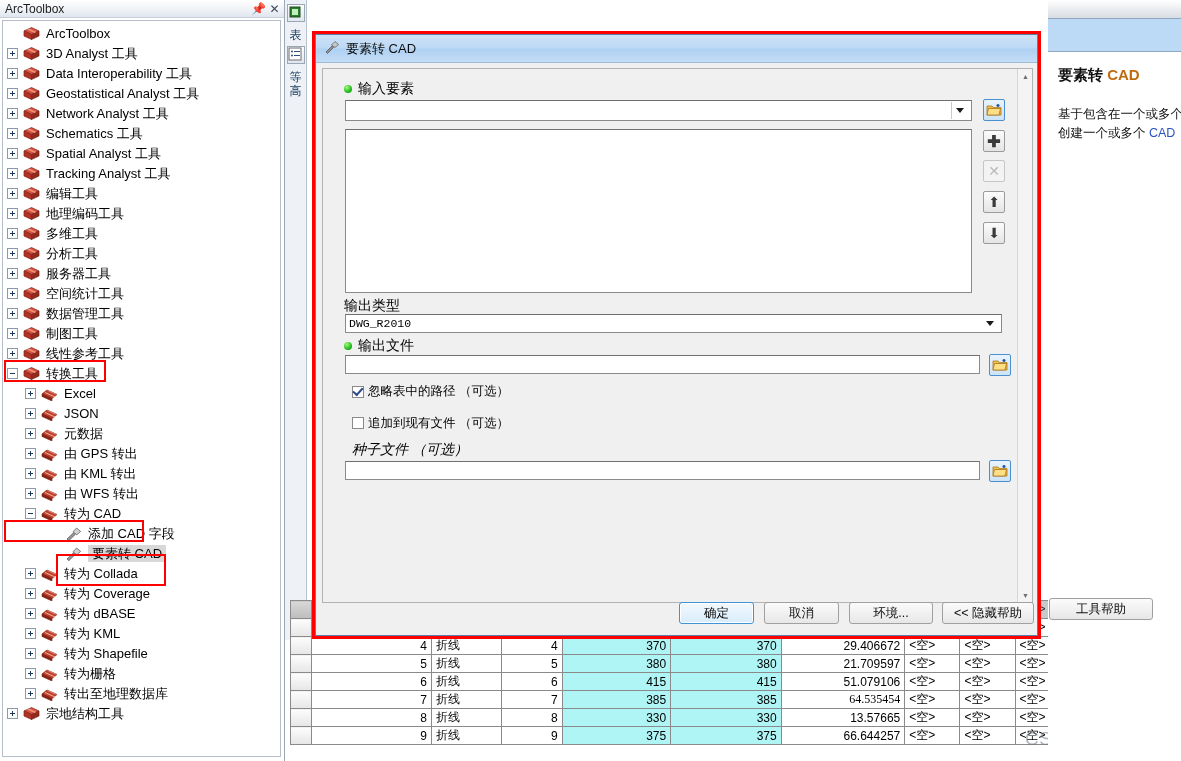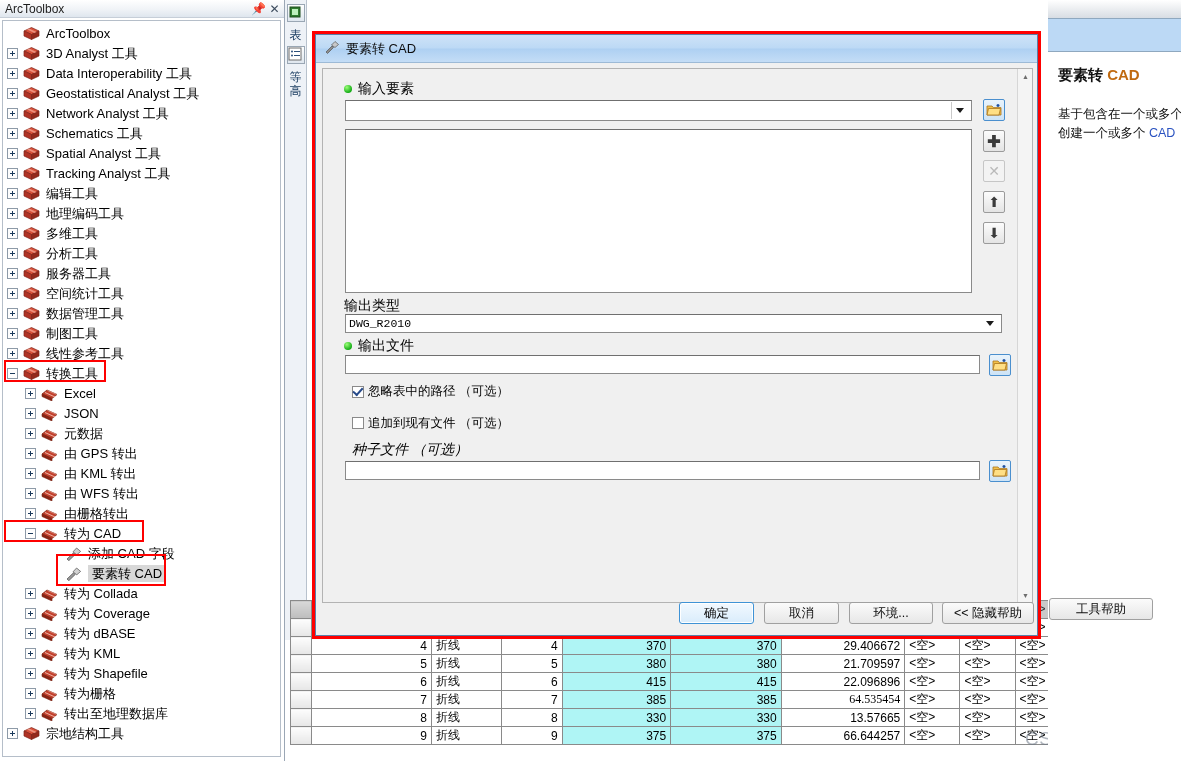--- a/index.html
+++ b/index.html
@@ -637,30 +637,20 @@
         </div>
         <div class="tree-row indent-2">
           <span class="expander plus"></span>
           <span class="ico"><svg width="17" height="15" viewBox="0 0 17 15">
               <path d="M1 8 L6 4 L16 8.5 L11 12.5 Z" fill="#c23f2c" stroke="#77200f" stroke-width="0.7"></path>
               <path d="M1 8 V10.5 L11 15 V12.5 Z" fill="#8d2415" stroke="#77200f" stroke-width="0.6"></path>
               <path d="M4 6.5 L14 11" stroke="#f0b3a5" stroke-width="1"></path>
               <path d="M6.5 4.5 L15.5 8.5" stroke="#e08f7c" stroke-width="0.9"></path>
             </svg></span>
           <span class="tree-label">由 WFS 转出</span>
-        </div>
-        <div class="tree-row indent-2">
-          <span class="expander plus"></span>
-          <span class="ico"><svg width="17" height="15" viewBox="0 0 17 15">
-              <path d="M1 8 L6 4 L16 8.5 L11 12.5 Z" fill="#c23f2c" stroke="#77200f" stroke-width="0.7"></path>
-              <path d="M1 8 V10.5 L11 15 V12.5 Z" fill="#8d2415" stroke="#77200f" stroke-width="0.6"></path>
-              <path d="M4 6.5 L14 11" stroke="#f0b3a5" stroke-width="1"></path>
-              <path d="M6.5 4.5 L15.5 8.5" stroke="#e08f7c" stroke-width="0.9"></path>
-            </svg></span>
-          <span class="tree-label">由栅格转出</span>
         </div>
         <div class="tree-row indent-2">
           <span class="expander"></span>
           <span class="ico"><svg width="17" height="15" viewBox="0 0 17 15">
               <path d="M1 8 L6 4 L16 8.5 L11 12.5 Z" fill="#c23f2c" stroke="#77200f" stroke-width="0.7"></path>
               <path d="M1 8 V10.5 L11 15 V12.5 Z" fill="#8d2415" stroke="#77200f" stroke-width="0.6"></path>
               <path d="M4 6.5 L14 11" stroke="#f0b3a5" stroke-width="1"></path>
               <path d="M6.5 4.5 L15.5 8.5" stroke="#e08f7c" stroke-width="0.9"></path>
             </svg></span>
           <span class="tree-label">转为 CAD</span>
@@ -848,21 +838,21 @@
               <td class="null" style="width: 56px;">&lt;空&gt;</td>
               <td class="null" style="width: 56px;">&lt;空&gt;</td>
             </tr>
             <tr>
               <td class="rowsel" style="width: 22px;"></td>
               <td class="num" style="width: 124px;">6</td>
               <td class="txt" style="width: 72px;">折线</td>
               <td class="num" style="width: 62px;">6</td>
               <td class="cyan" style="width: 112px;">415</td>
               <td class="cyan" style="width: 114px;">415</td>
-              <td class="num" style="width: 126px;">22.096896</td>
+              <td class="num" style="width: 126px;">51.079106</td>
               <td class="null" style="width: 56px;">&lt;空&gt;</td>
               <td class="null" style="width: 56px;">&lt;空&gt;</td>
               <td class="null" style="width: 56px;">&lt;空&gt;</td>
               <td class="null" style="width: 56px;">&lt;空&gt;</td>
               <td class="null" style="width: 56px;">&lt;空&gt;</td>
             </tr>
             <tr>
               <td class="rowsel" style="width: 22px;"></td>
               <td class="num" style="width: 124px;">7</td>
               <td class="txt" style="width: 72px;">折线</td>

